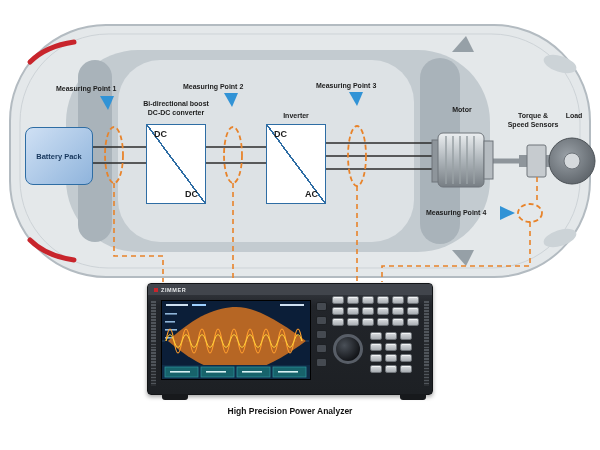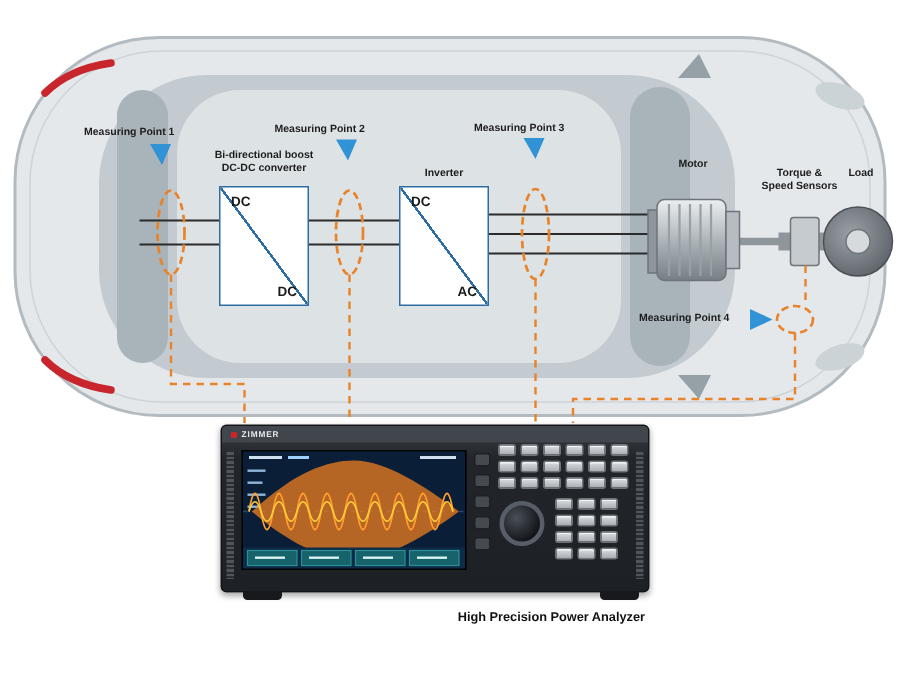--- a/index.html
+++ b/index.html
@@ -36,21 +36,21 @@
   .skey{width:11px;height:9px;background:#454a51;border:1px solid #1d2024;border-radius:2px}
   .keys{position:absolute;display:flex;flex-wrap:wrap;gap:3px}
   .keys.top{left:184px;top:12px;width:90px}
   .keys.right{left:222px;top:48px;width:54px}
   .key{width:12px;height:8px;border-radius:2px;border:1px solid #6f7479;
     background:linear-gradient(#dcdfe2,#a9aeb3);box-shadow:inset 0 1px 0 #f2f4f5}
   .knob{position:absolute;left:185px;top:50px;width:30px;height:30px;border-radius:50%;
     border:3px solid #585e67;background:radial-gradient(circle at 35% 35%,#4a5058,#131519 72%)}
   .foot{position:absolute;top:394px;width:26px;height:6px;background:#17191c;border-radius:0 0 3px 3px}
   .f1{left:162px}.f2{left:400px}
-  .caption{position:absolute;left:150px;top:406px;width:280px;text-align:right;
+  .caption{position:absolute;left:150px;top:406px;width:280px;text-align:center;
     font-weight:bold;font-size:8.5px;color:#111}
 </style>
 </head>
 <body>
 
 <div class="canvas">
 
   <svg class="base" width="600" height="450" viewBox="0 0 600 450">
     <defs>
       <linearGradient id="gmotor" x1="0" y1="0" x2="0" y2="1">
@@ -135,20 +135,23 @@
       <polygon points="349,92 363,92 357,106"></polygon>
       <polygon points="500,206 500,220 515,213"></polygon>
     </g>
   </svg>
 
   <div class="lbl" style="left:56px;top:85px">Measuring Point 1</div>
   <div class="lbl" style="left:183px;top:83px">Measuring Point 2</div>
   <div class="lbl" style="left:316px;top:82px">Measuring Point 3</div>
   <div class="lbl" style="left:426px;top:209px">Measuring Point 4</div>
 
+  <div class="battery">
+    <span>Battery Pack</span>
+  </div>
 
   <div class="lbl center" style="left:126px;top:100px;width:100px">
     <div>Bi-directional boost</div>
     <div>DC-DC converter</div>
   </div>
   <div class="compbox conv">
     <span class="corner tl">DC</span>
     <span class="corner br">DC</span>
   </div>
 

